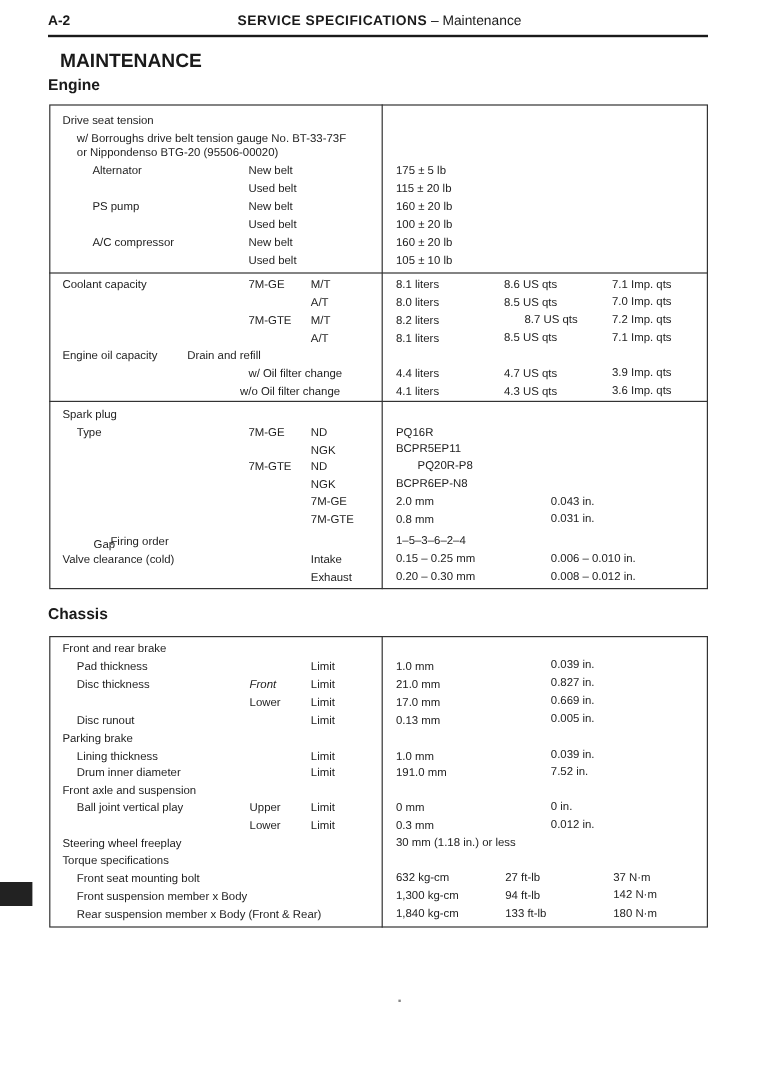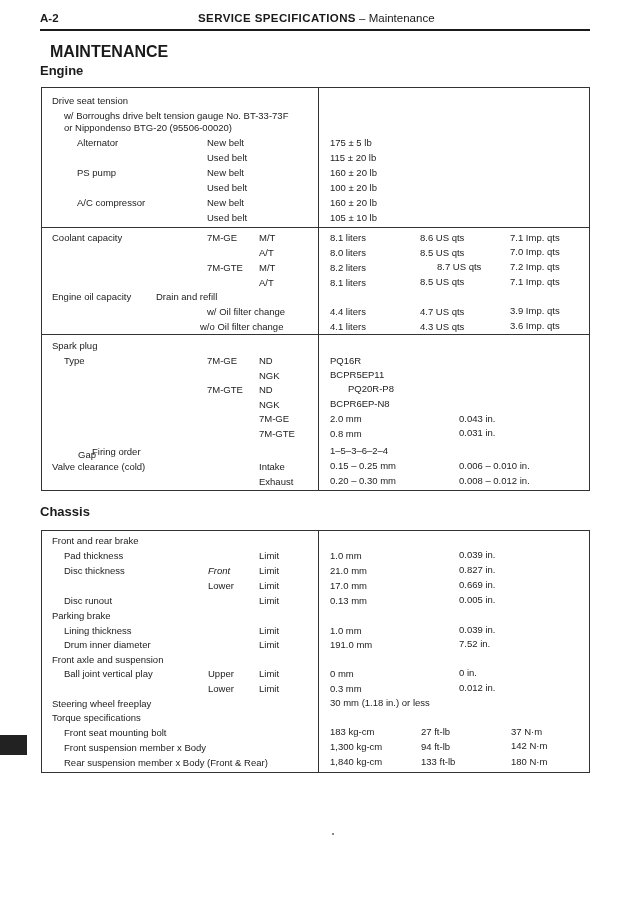--- a/index.html
+++ b/index.html
@@ -189,21 +189,21 @@
   <div class="t" style="left:259px; top:683px;">Limit</div>
   <div class="t" style="left:330px; top:683px;">0.3 mm</div>
   <div class="t" style="left:459px; top:682px;">0.012 in.</div>
 
   <div class="t" style="left:52px; top:698px;">Steering wheel freeplay</div>
   <div class="t" style="left:330px; top:697px;">30 mm (1.18 in.) or less</div>
 
   <div class="t" style="left:52px; top:712px;">Torque specifications</div>
 
   <div class="t" style="left:64px; top:727px;">Front seat mounting bolt</div>
-  <div class="t" style="left:330px; top:726px;">183 kg-cm</div>
+  <div class="t" style="left:330px; top:726px;">632 kg-cm</div>
   <div class="t" style="left:421px; top:726px;">27 ft-lb</div>
   <div class="t" style="left:511px; top:726px;">37 N·m</div>
 
   <div class="t" style="left:64px; top:742px;">Front suspension member  x  Body</div>
   <div class="t" style="left:330px; top:741px;">1,300 kg-cm</div>
   <div class="t" style="left:421px; top:741px;">94 ft-lb</div>
   <div class="t" style="left:511px; top:740px;">142 N·m</div>
 
   <div class="t" style="left:64px; top:757px;">Rear suspension member  x  Body (Front &amp; Rear)</div>
   <div class="t" style="left:330px; top:756px;">1,840 kg-cm</div>

